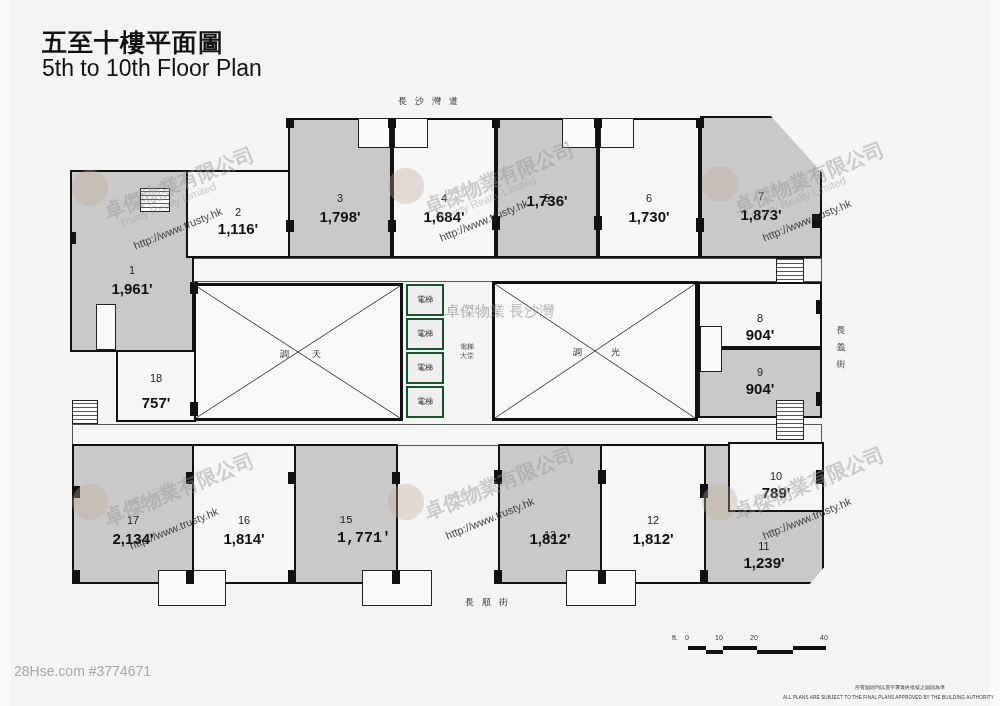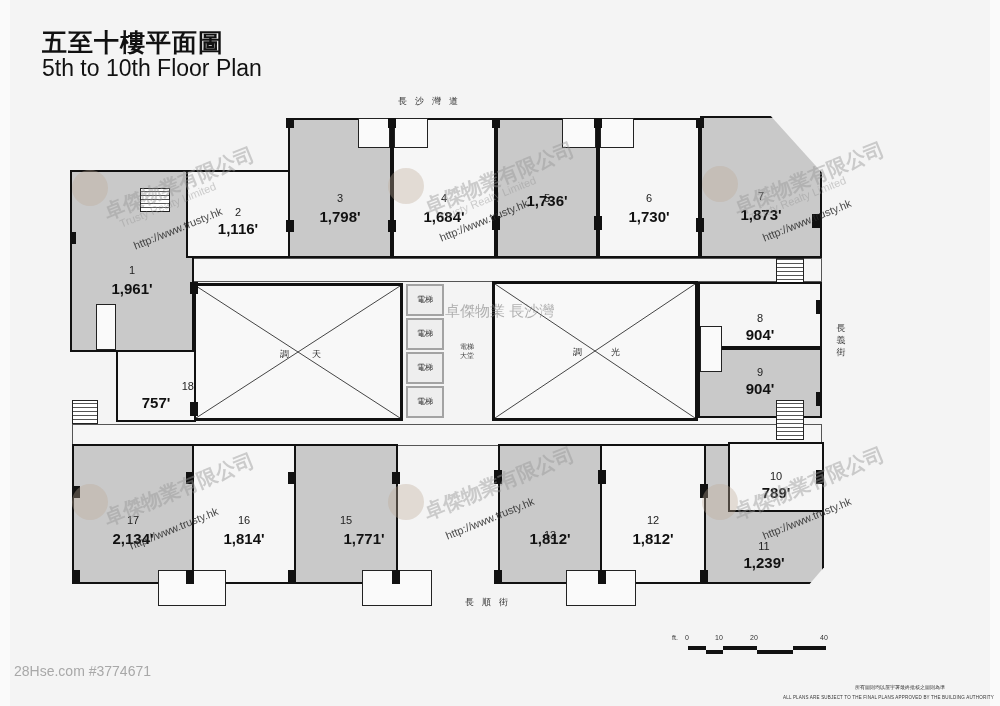--- a/index.html
+++ b/index.html
@@ -10,24 +10,24 @@
   .plan { position:absolute; left:0; top:0; width:1000px; height:706px; }
   .unit { position:absolute; border:2px solid #111; box-sizing:border-box; }
   .unit.shaded { background:#c9c9c9; }
   .unit.light { background:#f6f6f6; }
   .unit .num { position:absolute; left:0; right:0; text-align:center; font-size:11px; color:#222; }
   .unit .area { position:absolute; left:0; right:0; text-align:center; font-size:15px; font-weight:bold; color:#111; }
   .col { position:absolute; background:#111; }
   .void { position:absolute; border:3px solid #111; box-sizing:border-box; background:#f8f8f8; overflow:hidden; }
   .void svg { position:absolute; left:0; top:0; }
   .void .vlabel { position:absolute; font-size:9px; color:#333; }
-  .lift { position:absolute; border:2px solid #a3a3a3; box-sizing:border-box; background:#eee; font-size:8px; text-align:center; color:#333; }
+  .lift { position:absolute; border:2px solid #14532d; box-sizing:border-box; background:#eee; font-size:8px; text-align:center; color:#333; }
   .corridor { position:absolute; background:#f6f6f6; border:1px solid #555; box-sizing:border-box; }
   .street { position:absolute; font-size:9px; color:#333; letter-spacing:8px; }
-  .street-v { position:absolute; font-size:9px; color:#333; width:10px; line-height:12px; text-align:center; }
+  .street-v { position:absolute; font-size:9px; color:#333; width:10px; line-height:17px; text-align:center; }
   .wm-line { position:absolute; transform-origin:left center; transform:rotate(-22deg); color:rgba(150,150,150,0.45); white-space:nowrap; pointer-events:none; }
   .wm-zh { font-size:20px; font-weight:bold; }
   .wm-en { font-size:11px; }
   .wm-url { font-size:11px; color:rgba(40,40,40,0.85); }
   .wm-logo { position:absolute; width:36px; height:36px; border-radius:50%; background:rgba(190,170,150,0.35); }
   .center-wm { position:absolute; left:445px; top:302px; font-size:15px; color:rgba(130,130,130,0.6); }
   .scale { position:absolute; left:682px; top:634px; }
   .scale .lbl { position:absolute; top:0; font-size:7px; color:#333; }
   .scale .bar { position:absolute; height:4px; background:#111; }
   .footer-zh { position:absolute; left:855px; top:684px; font-size:5px; color:#333; }
@@ -124,35 +124,35 @@
   </div>
 
   <div class="unit shaded" style="left:698px; top:348px; width:124px; height:70px;">
     <div class="num" style="top:16px;">9</div>
     <div class="area" style="top:30px;">904'</div>
   </div>
   <div class="wc" style="left:700px; top:326px; width:22px; height:46px;"></div>
   <div class="stair" style="left:776px; top:400px; width:28px; height:40px;"></div>
 
   <div class="unit light" style="left:116px; top:350px; width:80px; height:72px;">
-    <div class="num" style="top:28px;text-align:right;">18</div>
+    <div class="num" style="top:20px;">18</div>
     <div class="area" style="top:42px;">757'</div>
   </div>
   <div class="stair" style="left:72px; top:400px; width:26px; height:24px;"></div>
   <div class="wc" style="left:96px; top:304px; width:20px; height:46px;"></div>
 
   <div class="unit shaded" style="left:72px; top:444px; width:122px; height:140px;">
     <div class="num" style="top:68px;">17</div>
     <div class="area" style="top:84px;">2,134'</div>
   </div>
   <div class="unit light" style="left:192px; top:444px; width:104px; height:140px;">
     <div class="num" style="top:68px;">16</div>
     <div class="area" style="top:84px;">1,814'</div>
   </div>
-  <div class="unit shaded" style="left:294px; top:444px; width:104px; height:140px;">
+  <div class="unit shaded" style="left:294px; top:444px; width:104px; height:140px;font-family:Liberation Mono, monospace;">
     <div class="num" style="top:68px;">15</div>
     <div class="area" style="top:84px;margin-left:36px;">1,771'</div>
   </div>
   <div class="unit shaded" style="left:498px; top:444px; width:104px; height:140px;">
     <div class="num" style="top:83px;">13</div>
     <div class="area" style="top:84px;">1,812'</div>
   </div>
   <div class="unit light" style="left:600px; top:444px; width:106px; height:140px;">
     <div class="num" style="top:68px;">12</div>
     <div class="area" style="top:84px;">1,812'</div>

